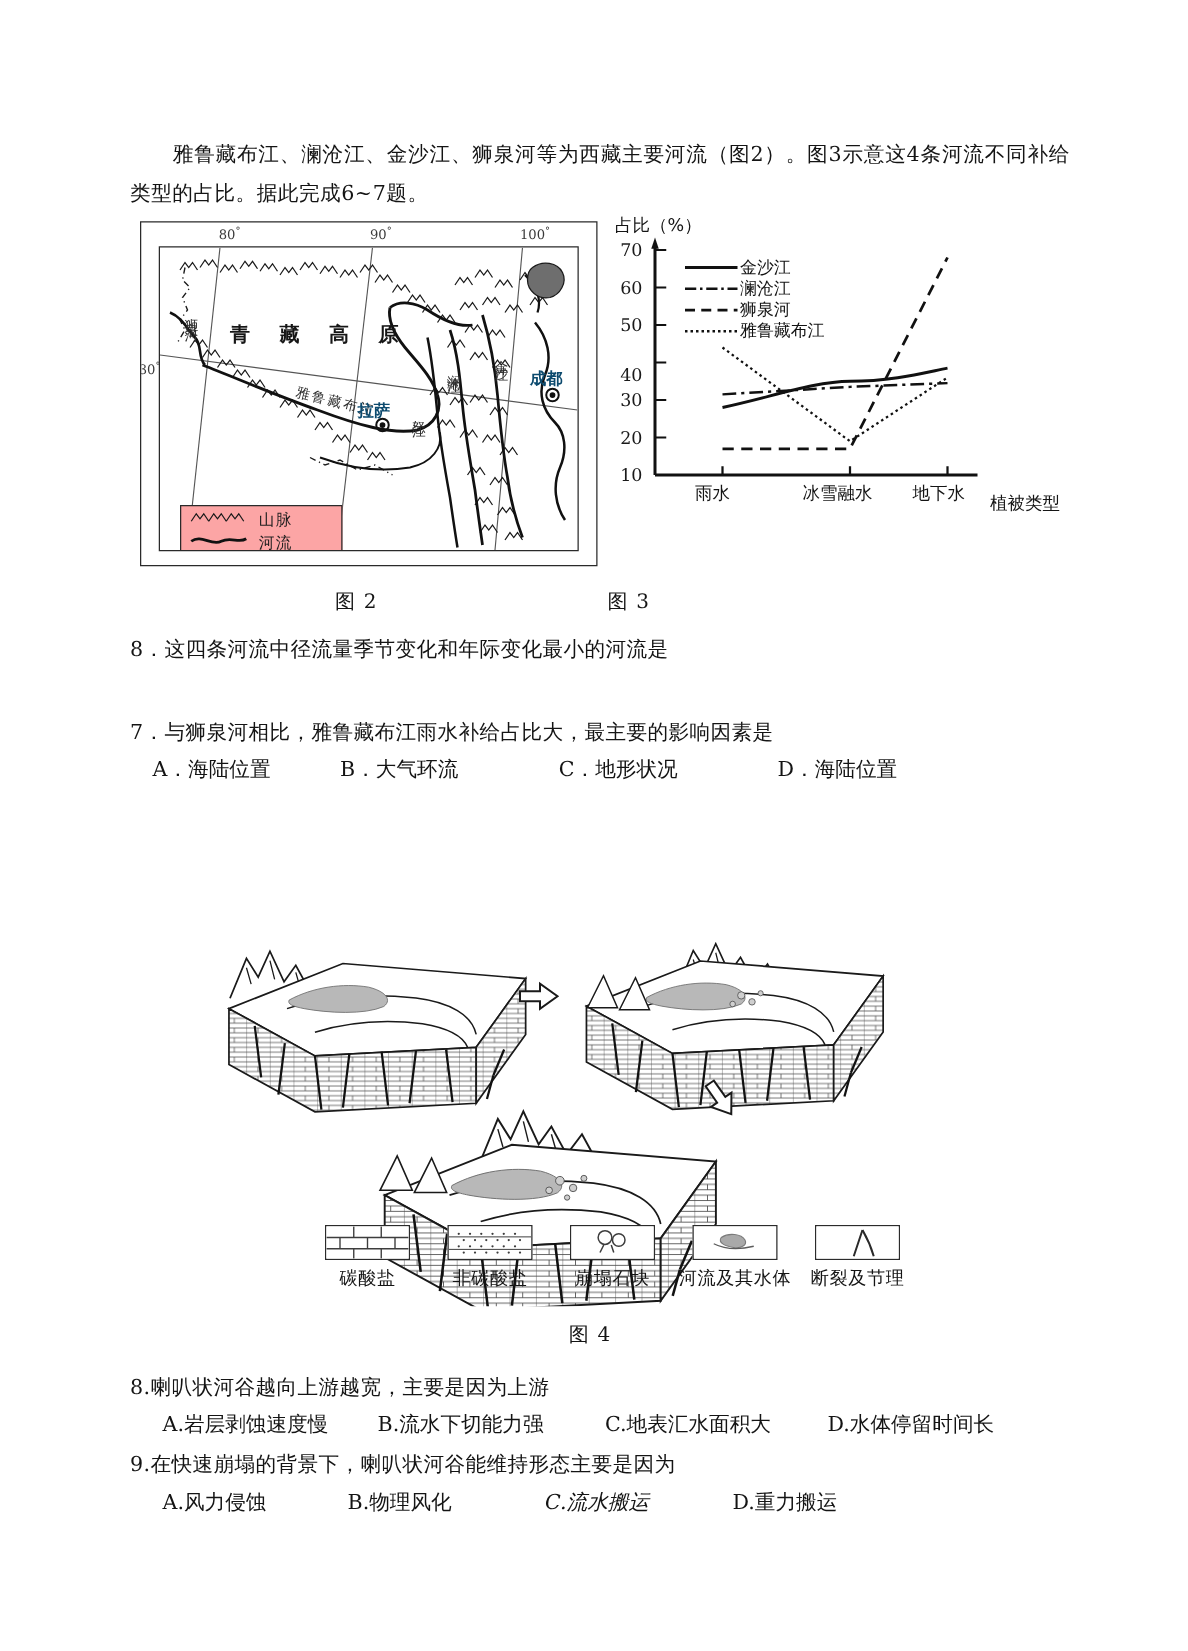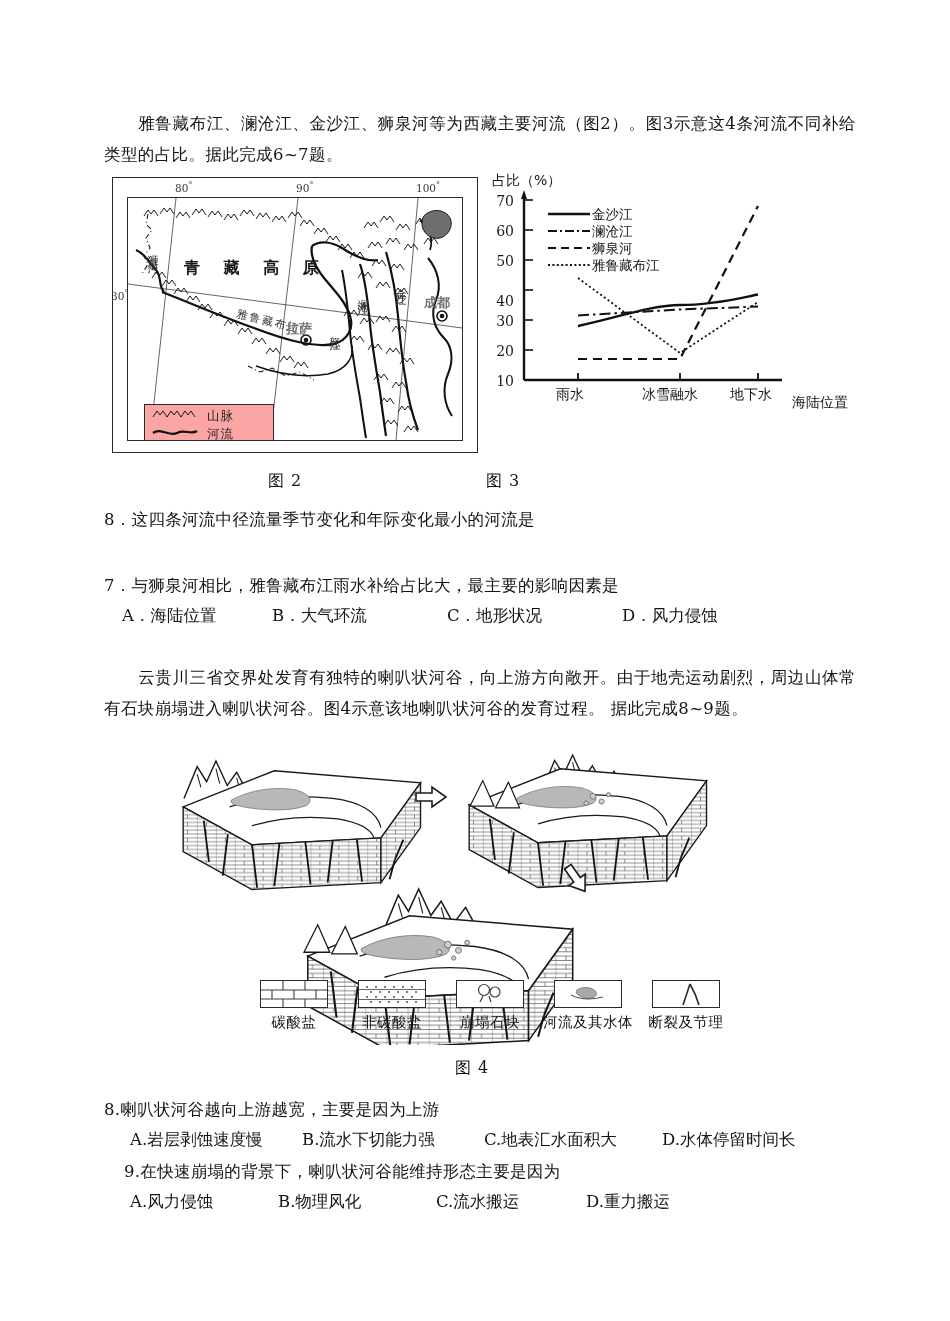--- a/index.html
+++ b/index.html
@@ -96,21 +96,21 @@
   .rivlabel {
     position: absolute;
     font-size: 11px;
     color: #2e2e2e;
     font-family: "DejaVu Sans", sans-serif;
   }
   .citylabel {
     position: absolute;
     font-size: 13px;
     font-weight: bold;
-    color: #737373;
+    color: #0c4a6e;
     font-family: "DejaVu Sans", sans-serif;
   }
   .maplegend {
     position: absolute;
     left: 16px; top: 186px;
     width: 128px; height: 74px;
     border: 1.2px solid #2a2a2a;
     background: #fca5a5;
     margin-top: 20px;
   }
@@ -570,36 +570,33 @@
     </div>
     <div class="legend-row" style="left:106px; top:85px;">
       <span>雅鲁藏布江</span>
     </div>
 
     
     <div class="xtick" style="left:70px; top:214px; width:44px;">雨水</div>
     <div class="xtick" style="left:156px; top:214px; width:76px;">冰雪融水</div>
     <div class="xtick" style="left:244px; top:214px; width:58px;">地下水</div>
 
-    <div class="chart-xtitle">海陆位置</div>
+    <div class="chart-xtitle">植被类型</div>
   </div>
 
   <div class="figcap" style="left:268px; top:471px;">图 2</div>
   <div class="figcap" style="left:486px; top:471px;">图 3</div>
 
   <div class="qline" style="left:104px; top:505px;">8．这四条河流中径流量季节变化和年际变化最小的河流是</div>
 
   <div class="qline" style="left:104px; top:571px;">7．与狮泉河相比，雅鲁藏布江雨水补给占比大，最主要的影响因素是</div>
   <div class="opts" style="left:122px; top:601px;">
-    <span class="opt" style="width:150px;">A．海陆位置</span><span class="opt" style="width:175px;">B．大气环流</span><span class="opt" style="width:175px;">C．地形状况</span><span class="opt">D．风力侵蚀</span>
+    <span class="opt" style="width:150px;">A．海陆位置</span><span class="opt" style="width:175px;">B．大气环流</span><span class="opt" style="width:175px;">C．地形状况</span><span class="opt">D．海陆位置</span>
   </div>
 
-  <div class="para" style="left:104px; top:662px; width:752px;">
-    <span class="indent"></span><span>云贵川三省交界处发育有独特的喇叭状河谷，向上游方向敞开。由于地壳运动剧烈，周边山体常有石块崩塌进入喇叭状河谷。图4示意该地喇叭状河谷的发育过程。 据此完成8~9题。</span>
-  </div>
 
   <div class="blockfig">
     <svg width="590" height="310" viewBox="0 0 590 310">
       <defs>
 
         <pattern id="brick" width="22" height="9" patternUnits="userSpaceOnUse">
           <rect width="22" height="9" fill="#fff"></rect>
           <path d="M0,0 H22 M0,9 H22 M0,0 V9 M11,0 V4.5 M22,4.5 H0" stroke="#4a4a4a" stroke-width="0.7" fill="none"></path>
         </pattern>
 
@@ -799,18 +796,18 @@
     </div>
   </div>
 
   <div class="figcap" style="left:455px; top:1058px;">图 4</div>
 
   <div class="qline" style="left:104px; top:1095px;">8.喇叭状河谷越向上游越宽，主要是因为上游</div>
   <div class="opts" style="left:130px; top:1125px;">
     <span class="opt" style="width:172px;">A.岩层剥蚀速度慢</span><span class="opt" style="width:182px;">B.流水下切能力强</span><span class="opt" style="width:178px;">C.地表汇水面积大</span><span class="opt">D.水体停留时间长</span>
   </div>
 
-  <div class="qline" style="left:104px; top:1157px;margin-left:20px;">9.在快速崩塌的背景下，喇叭状河谷能维持形态主要是因为</div>
+  <div class="qline" style="left:104px; top:1157px;">9.在快速崩塌的背景下，喇叭状河谷能维持形态主要是因为</div>
   <div class="opts" style="left:130px; top:1187px;">
-    <span class="opt" style="width:148px;">A.风力侵蚀</span><span class="opt" style="width:158px;">B.物理风化</span><span class="opt" style="width:150px;">C.流水搬运</span><span class="opt">D.重力搬运</span>
+    <span class="opt" style="width:148px;">A.风力侵蚀</span><span class="opt" style="width:158px;">B.物理风化</span><span class="opt" style="width:150px;font-style:italic;">C.流水搬运</span><span class="opt">D.重力搬运</span>
   </div>
 
 </div>
 
 </body></html>

